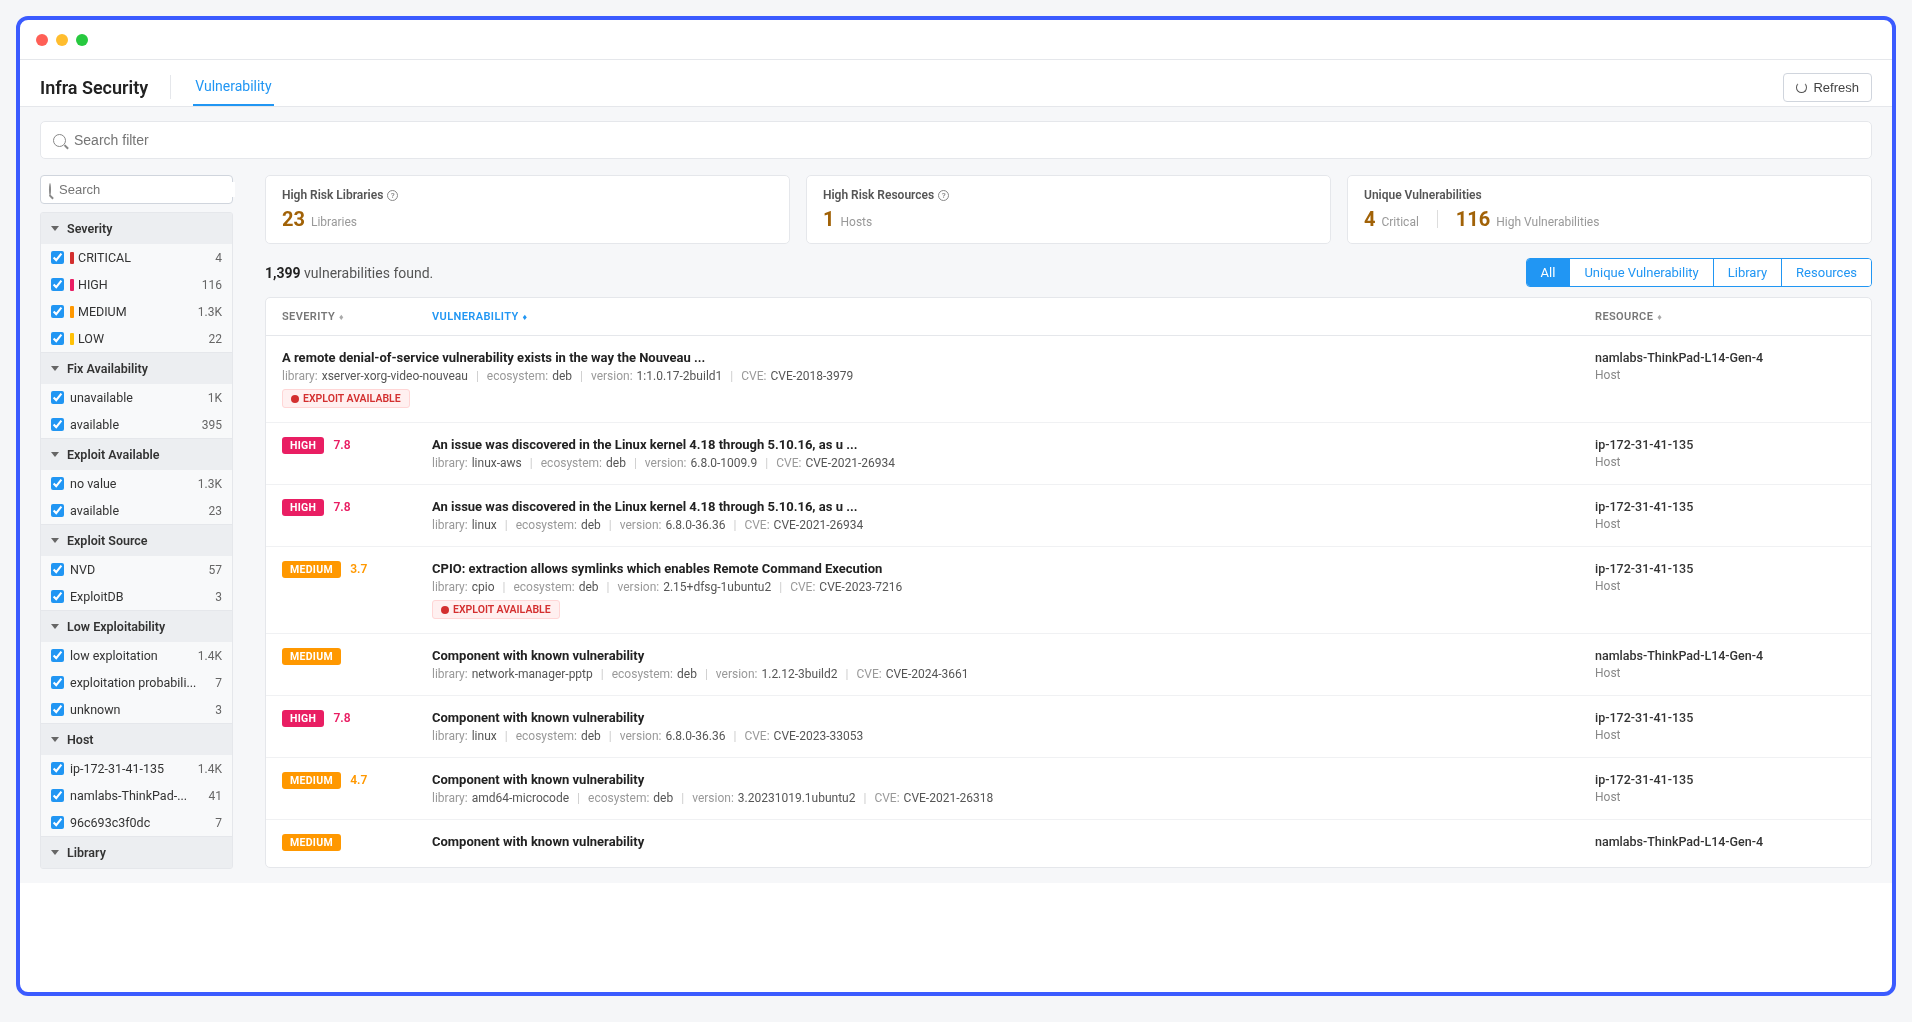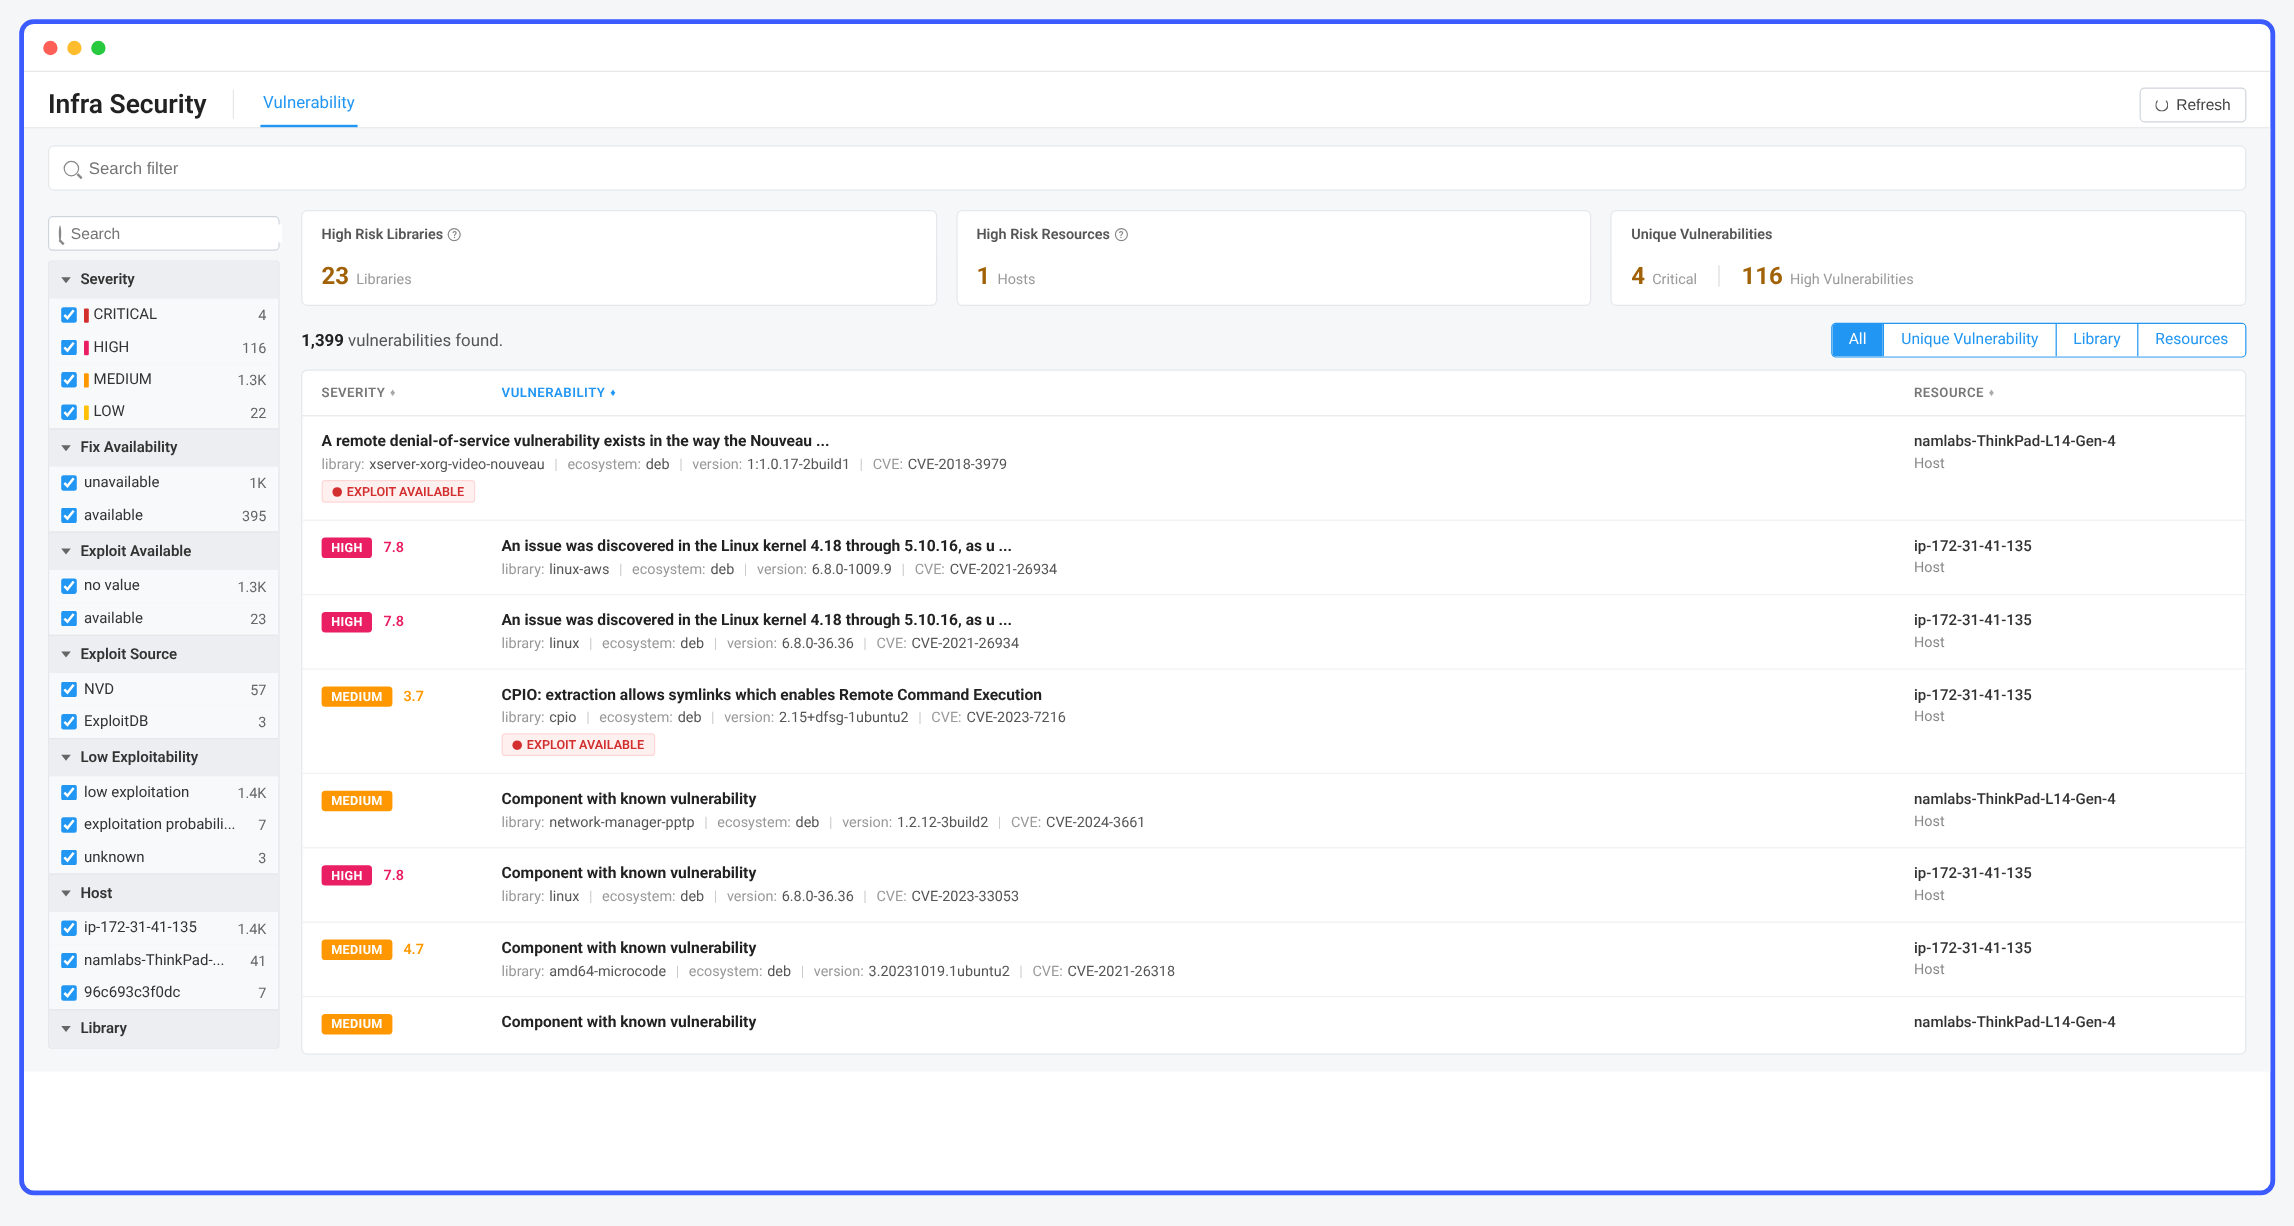--- a/index.html
+++ b/index.html
@@ -3,47 +3,47 @@
 <meta charset="utf-8">
 <style>
 * { box-sizing: border-box; margin: 0; padding: 0; }
 body { font-family: -apple-system, BlinkMacSystemFont, "Segoe UI", Roboto, sans-serif; background: #f5f6f8; font-size: 13px; color: #333; }
 .outer-frame { margin: 16px; border: 4px solid #3b5bff; border-radius: 12px; background: #fff; overflow: hidden; min-height: 980px; }
 .titlebar { height: 40px; display: flex; align-items: center; padding: 0 16px; border-bottom: 1px solid #e5e7eb; }
 .traffic-lights { display: flex; gap: 8px; }
 .tl { width: 12px; height: 12px; border-radius: 50%; }
 .tl-red { background: #ff5f56; } .tl-yellow { background: #ffbd2e; } .tl-green { background: #27c93f; }
 .header { display: flex; align-items: center; padding: 8px 20px 0 20px; border-bottom: 1px solid #e5e7eb; position: relative; }
-.page-title { font-size: 22px; font-weight: 600; color: #222; }
+.page-title { font-size: 18px; font-weight: 600; color: #222; }
 .divider-v { height: 24px; width: 1px; background: #e5e7eb; margin: 0 22px; }
 .tabs { display: flex; gap: 24px; }
 .tab { color: #2196f3; padding: 10px 2px; border-bottom: 2px solid #2196f3; font-size: 14px; cursor: pointer; }
 .refresh-btn { margin-left: auto; border: 1px solid #d0d5dd; background: #fff; border-radius: 4px; padding: 6px 12px; display: flex; align-items: center; gap: 6px; cursor: pointer; font-size: 13px; color: #444; }
 .content { padding: 14px 20px; background: #f6f7f9; }
 .search-filter { background: #fff; border: 1px solid #e5e7eb; border-radius: 5px; display: flex; align-items: center; padding: 10px 12px; margin-bottom: 16px; }
 .search-filter input { border: none; flex: 1; font-size: 14px; outline: none; }
-.main-row { display: flex; gap: 18px; align-items: center; }
+.main-row { display: flex; gap: 32px; }
 .sidebar { width: 193px; }
 .side-search { background: #fff; border: 1px solid #d0d5dd; border-radius: 4px; display: flex; align-items: center; padding: 6px 8px; margin-bottom: 8px; }
 .side-search input { border: none; flex: 1; outline: none; font-size: 13px; }
 .facet-panel { background: #f1f2f4; border: 1px solid #e5e7eb; border-radius: 3px; max-height: 700px; overflow-y: auto; position: relative;}
 .facet-panel::-webkit-scrollbar { width: 8px; }
 .facet-panel::-webkit-scrollbar-thumb { background: #c0c4cc; border-radius: 4px; }
 .facet-group-header { background: #eceef1; padding: 8px 10px; font-weight: 600; font-size: 12.5px; display: flex; align-items: center; gap: 4px; border-top: 1px solid #e5e7eb; }
 .facet-group-header:first-child { border-top: none; }
 .facet-item { display: flex; align-items: center; padding: 6px 10px; background: #f8f9fa; font-size: 12.5px; }
 .facet-item input[type=checkbox] { margin-right: 6px; accent-color: #2196f3; width:13px; height:13px; }
 .facet-label { flex: 1; white-space: nowrap; overflow: hidden; text-overflow: ellipsis; }
 .facet-count { color: #666; font-size: 12px; }
 .sev-bar { display: inline-block; width: 4px; height: 12px; margin-right: 4px; border-radius: 1px; vertical-align: middle; }
 .sev-crit { background: #d32f2f; } .sev-high { background: #e91e63; } .sev-med { background: #ff9800; } .sev-low { background: #ffc107; }
 .main-area { flex: 1; }
 .stat-cards { display: flex; gap: 16px; margin-bottom: 14px; }
 .stat-card { flex: 1; background: #fff; border: 1px solid #e5e7eb; border-radius: 5px; padding: 12px 16px; }
-.stat-title { font-size: 12px; color: #555; margin-bottom: 16px; font-weight: 600; display: flex; align-items: center; gap: 4px; }
+.stat-title { font-size: 12px; color: #555; margin-bottom: 5px; font-weight: 600; display: flex; align-items: center; gap: 4px; }
 .stat-val-row { display: flex; align-items: baseline; gap: 6px; }
 .stat-num { font-size: 20px; font-weight: 700; color: #a16207; }
 .stat-lbl { font-size: 12px; color: #999; }
 .stat-sep { height: 18px; width: 1px; background: #ddd; margin: 0 12px; align-self: center; }
 .result-header { display: flex; align-items: center; margin-bottom: 10px; }
 .result-count { font-size: 14px; color: #555; }
 .result-count b { color: #222; }
 .view-toggle { margin-left: auto; display: flex; border: 1px solid #2196f3; border-radius: 4px; overflow: hidden; }
 .vt-btn { padding: 6px 14px; font-size: 13px; color: #2196f3; background: #fff; cursor: pointer; border-left: 1px solid #2196f3; }
 .vt-btn:first-child { border-left: none; }

